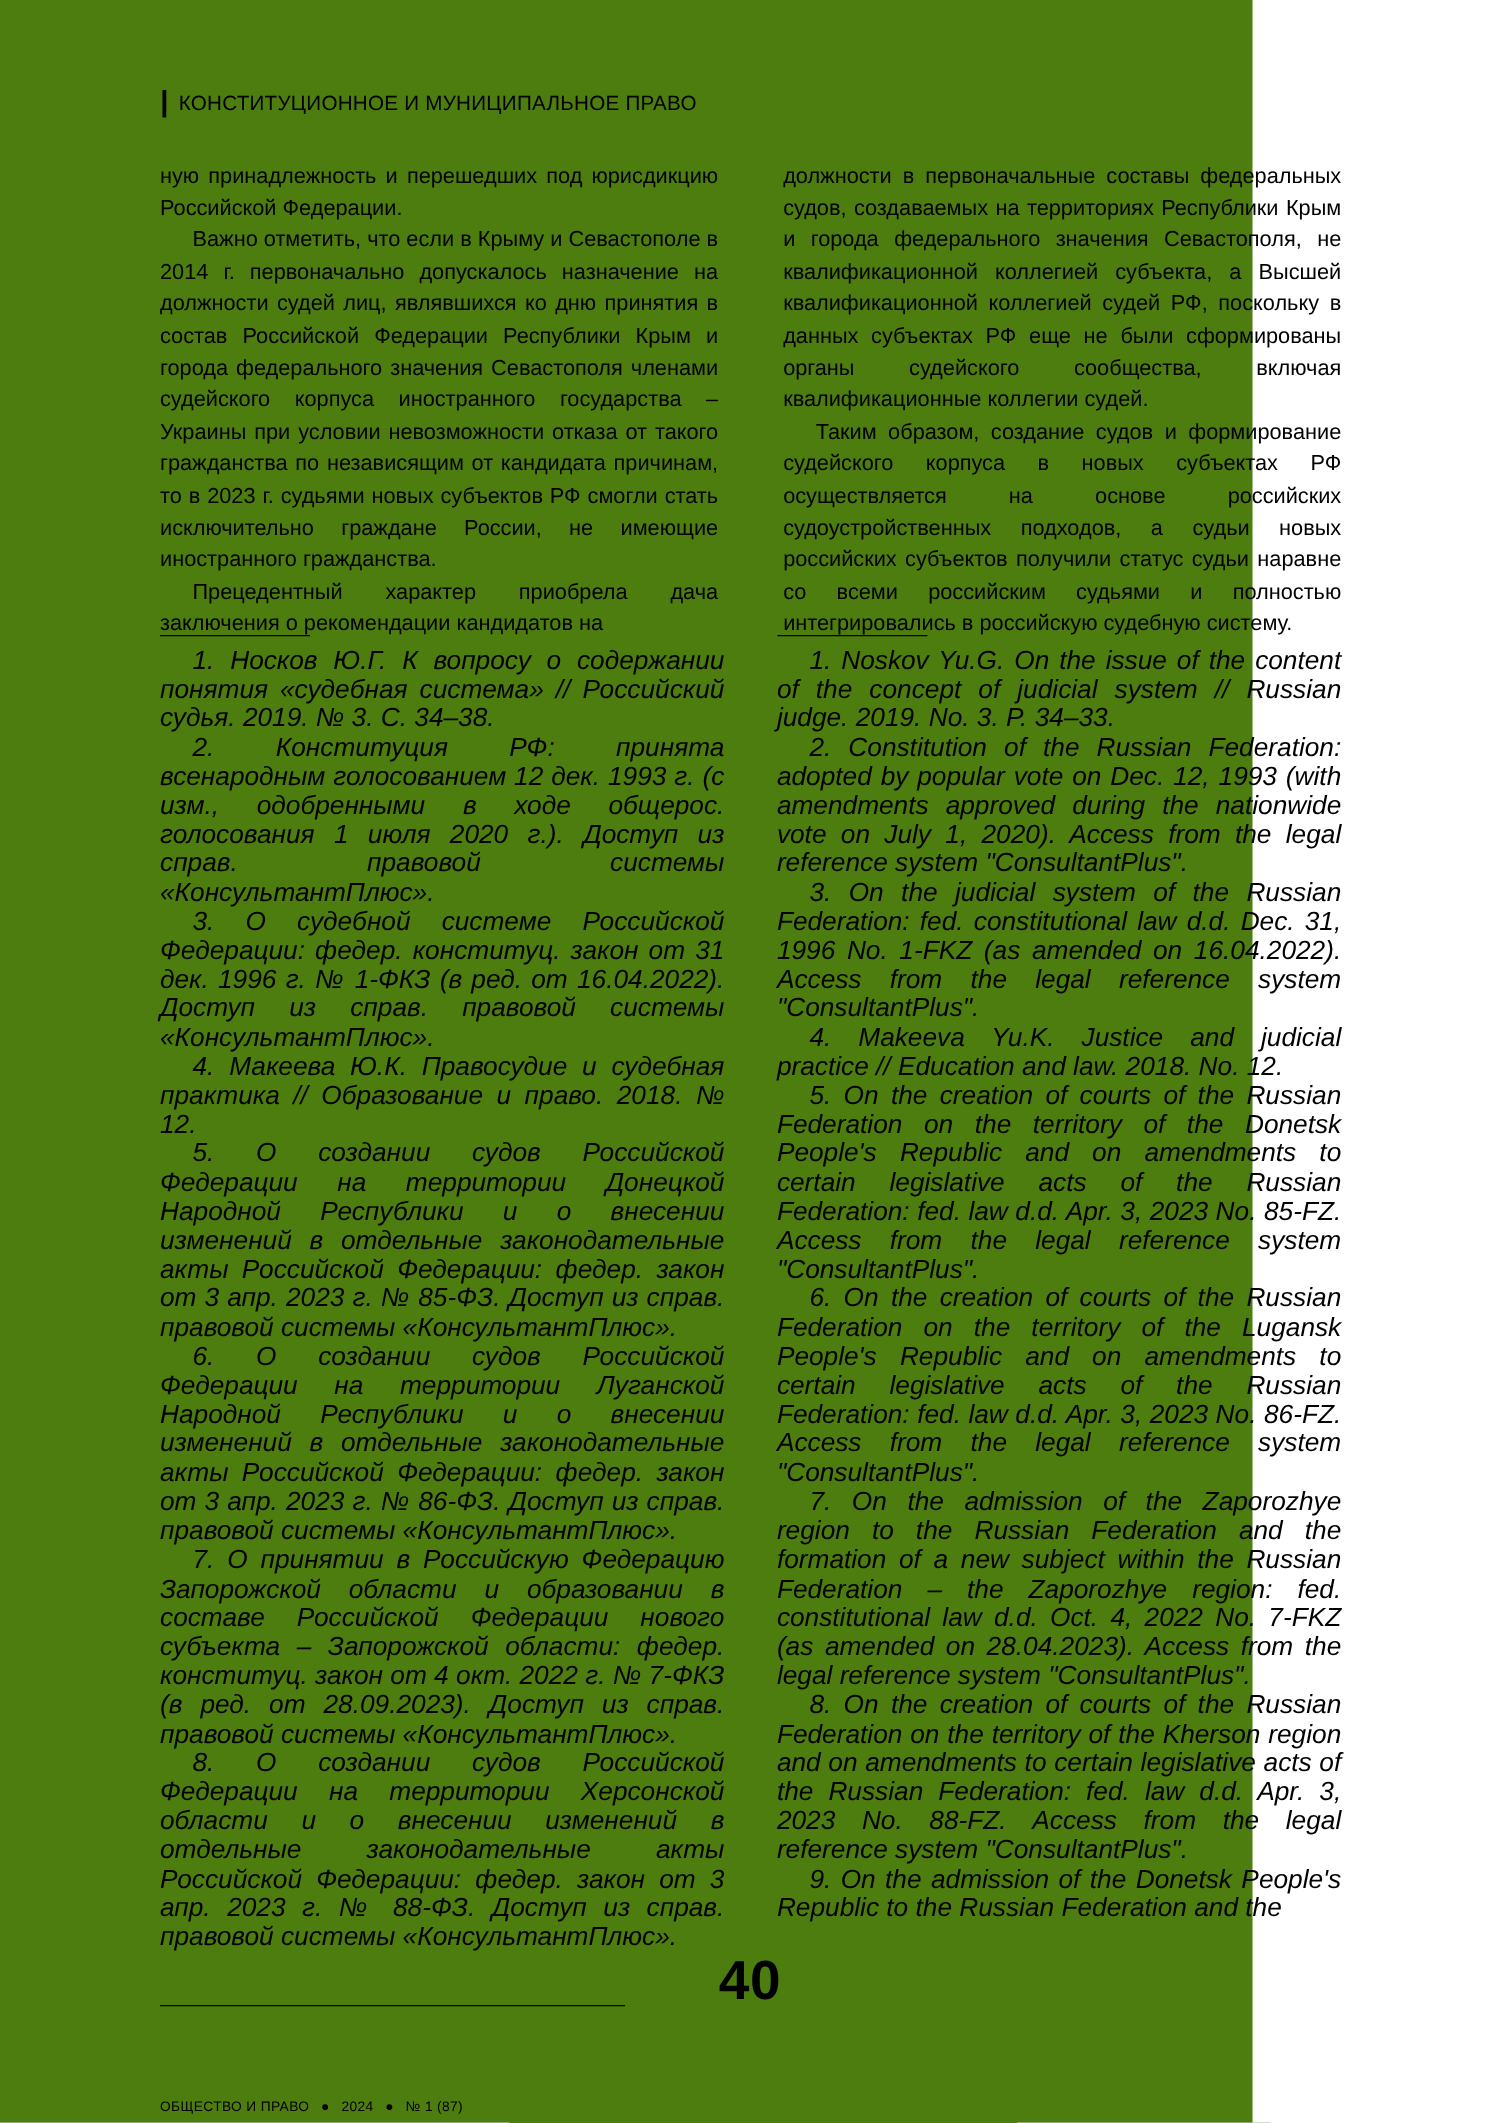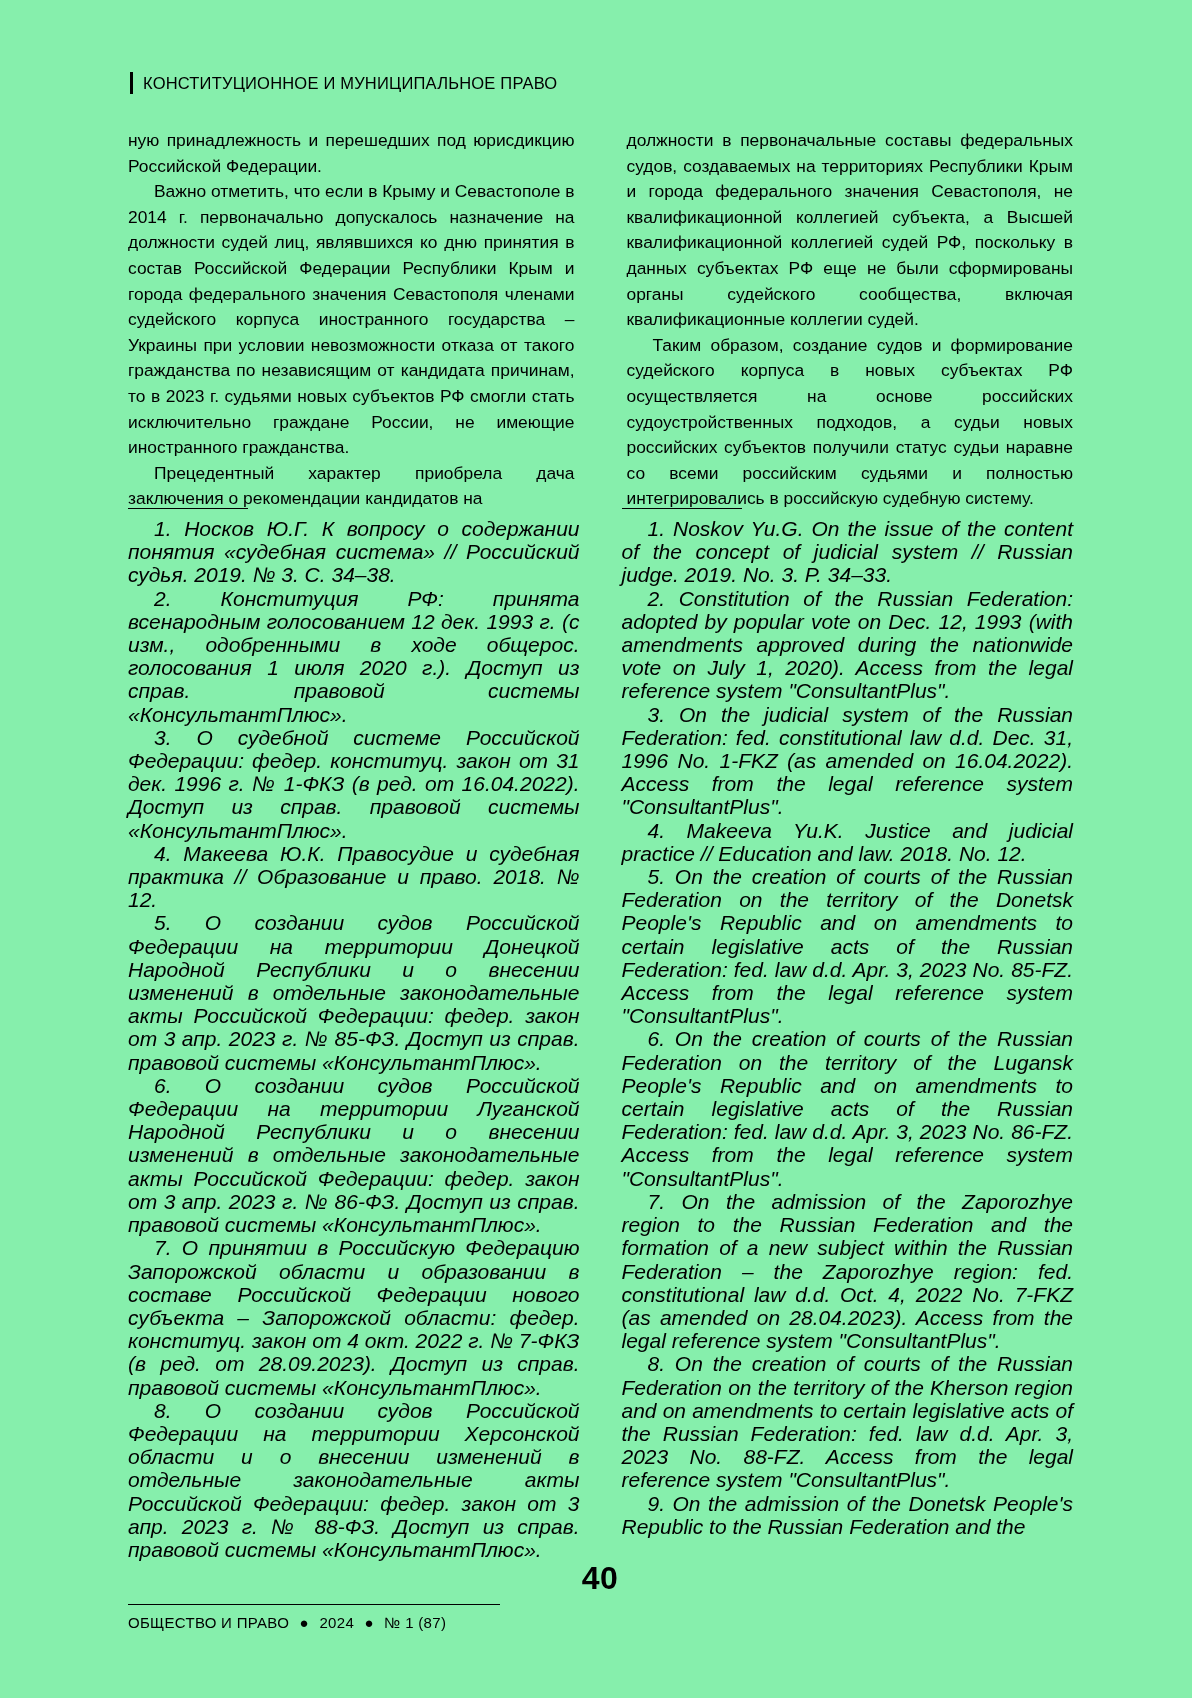--- a/index.html
+++ b/index.html
@@ -11,23 +11,23 @@
     width: 1200px;
     height: 1698px;
     position: relative;
     font-family: "Liberation Sans", sans-serif;
     color: #000000;
     overflow: hidden;
   }
   .page {
     position: absolute;
     left: 0; top: 0;
-    width: 1192px;
+    width: 1002px;
     height: 1698px;
-    background: #86efac;
+    background: #4d7c0f;
   }
   
   .runhead {
     position: absolute;
     left: 130px;
     top: 72px;
     width: 940px;
     border-left: 3px solid #000;
     padding-left: 10px;
     font-size: 16.5px;
@@ -85,37 +85,37 @@
     text-align: justify;
     text-indent: 26px;
   }
   
   .folio {
     position: absolute;
     left: 0;
     top: 1560px;
     width: 1200px;
     text-align: center;
-    font-size: 32px;
+    font-size: 44px;
     font-weight: bold;
     letter-spacing: 0.5px;
   }
   .footer-rule {
     position: absolute;
     left: 128px;
     top: 1604px;
     width: 372px;
     height: 0;
     border-top: 1.6px solid #000;
   }
   .footer-text {
     position: absolute;
     left: 128px;
-    top: 1614px;
-    font-size: 15px;
+    top: 1680px;
+    font-size: 11px;
     letter-spacing: 0.3px;
   }
   .dot {
     display: inline-block;
     padding: 0 6px;
   }
 </style>
 </head>
 <body>
 

